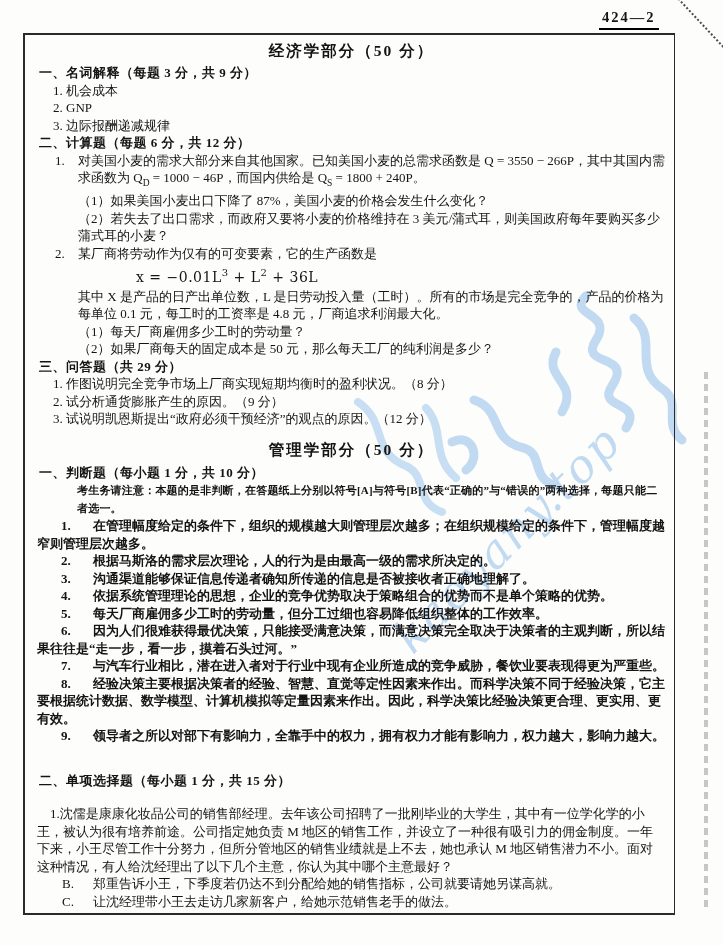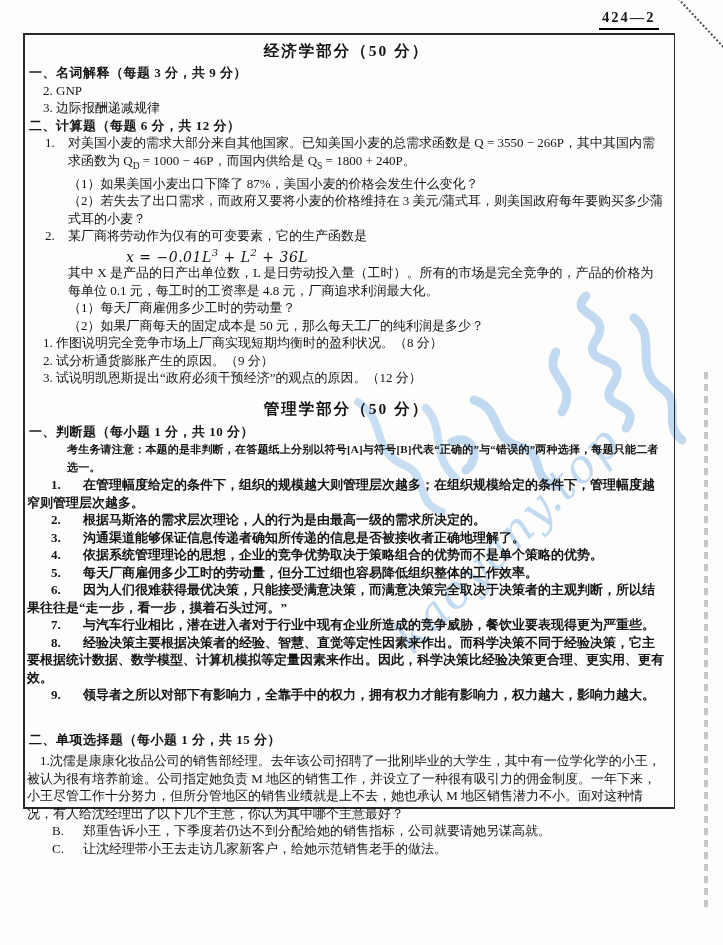--- a/index.html
+++ b/index.html
@@ -18,57 +18,57 @@
     position:absolute;left:679px;top:-2px;width:78px;height:0;
     border-top:2px dotted #4a4a4a;
     transform:rotate(47deg);transform-origin:left top;
   }
   .edge-noise{
     position:absolute;left:704px;top:372px;width:4px;height:540px;
     background:repeating-linear-gradient(180deg,#9a9a9a 0 7px,transparent 7px 12px);
     opacity:.55;
   }
   .frame{
-    position:absolute;left:23px;top:33px;width:652px;height:776px;
+    position:absolute;left:23px;top:33px;width:652px;height:882px;
     box-sizing:border-box;
     border:2px solid #2a2a2a;border-right-width:1.5px;
-    padding:3px 8px 0 2px;
+    padding:3px 8px 0 12px;
     z-index:2;
   }
   
   .wm{position:absolute;z-index:1;pointer-events:none;}
   .wm-site{
     left:402px;top:636px;
     transform:rotate(-45deg);transform-origin:0 50%;
     font-family:"DejaVu Serif",serif;font-style:italic;
     font-size:46px;letter-spacing:2px;color:#bed9f2;opacity:.95;
   }
   
   .title{ text-align:center;font-weight:bold;font-size:15.5px;line-height:21px;letter-spacing:2px; }
   .title-econ{ margin:2px 0 3px 0; }
   .title-mgmt{ margin:11px 0 4px 0; }
   .sec-head{ font-weight:bold;letter-spacing:.5px;margin-left:2px; }
   .t-item{ padding-left:16px; }
   .calc{ display:flex;padding-left:18px; }
   .calc .cnum{ flex:0 0 23px; }
   .calc .cbody{ flex:1;min-width:0; }
   .formula{
-    padding-left:58px;font-style:italic;font-size:14px;line-height:16px;
+    padding-left:58px;font-size:14px;line-height:21px;
     font-family:"DejaVu Serif",serif;letter-spacing:.5px;
   }
   .formula sup{ font-size:10px; }
   sub{ font-size:9.5px; }
   .note{
     font-family:Liberation Serif, serif;
     font-weight:bold;font-size:11px;line-height:18px;letter-spacing:.2px;margin-left:40px;
   }
   .judge{ text-indent:24px;font-weight:bold; }
   .judge .jnum{ display:inline-block;min-width:32px;text-indent:0; }
   .mc-head{ margin-top:27px; }
-  .mc-intro{ text-indent:13px;margin-top:4px; }
+  .mc-intro{ text-indent:13px;margin-top:16px; }
   .choice{ padding-left:25px;line-height:18.2px; }
   .choice .cletter{ display:inline-block;width:31px; }
 </style>
 </head>
 <body>
 
 <div class="fold-line"></div>
 <div class="edge-noise"></div>
 
 <div class="code">424—2</div>
@@ -84,20 +84,21 @@
   <path d="M28,16 C58,36 40,66 76,80 C98,90 84,116 112,126"></path>
   <path d="M96,22 C116,44 100,70 126,92"></path>
 </svg>
 <div class="wm wm-site">kaoyany.top</div>
 
 <div class="frame">
 
   <div class="title title-econ">经济学部分（50 分）</div>
 
   <div class="sec-head">一、名词解释（每题 3 分，共 9 分）</div>
+  <div class="t-item">1. 机会成本</div>
   <div class="t-item">2. GNP</div>
   <div class="t-item">3. 边际报酬递减规律</div>
 
   <div class="sec-head">二、计算题（每题 6 分，共 12 分）</div>
 
   <div class="calc">
     <span class="cnum">1.</span>
     <div class="cbody">
       <div><span>对美国小麦的需求大部分来自其他国家。已知美国小麦的总需求函数是 Q = 3550 − 266P，其中其国内需求函数为 Q</span><sub>D</sub><span> = 1000 − 46P，而国内供给是 Q</span><sub>S</sub><span> = 1800 + 240P。</span></div>
       <div>（1）如果美国小麦出口下降了 87%，美国小麦的价格会发生什么变化？</div>
@@ -109,20 +110,21 @@
     <span class="cnum">2.</span>
     <div class="cbody">
       <div>某厂商将劳动作为仅有的可变要素，它的生产函数是</div>
       <div class="formula"><span>x = −0.01L</span><sup>3</sup><span> + L</span><sup>2</sup><span> + 36L</span></div>
       <div>其中 X 是产品的日产出单位数，L 是日劳动投入量（工时）。所有的市场是完全竞争的，产品的价格为每单位 0.1 元，每工时的工资率是 4.8 元，厂商追求利润最大化。</div>
       <div>（1）每天厂商雇佣多少工时的劳动量？</div>
       <div>（2）如果厂商每天的固定成本是 50 元，那么每天工厂的纯利润是多少？</div>
     </div>
   </div>
 
+  <div class="sec-head">三、问答题（共 29 分）</div>
   <div class="t-item">1. 作图说明完全竞争市场上厂商实现短期均衡时的盈利状况。（8 分）</div>
   <div class="t-item">2. 试分析通货膨胀产生的原因。（9 分）</div>
   <div class="t-item">3. 试说明凯恩斯提出“政府必须干预经济”的观点的原因。（12 分）</div>
 
   <div class="title title-mgmt">管理学部分（50 分）</div>
 
   <div class="sec-head">一、判断题（每小题 1 分，共 10 分）</div>
   <div class="note">考生务请注意：本题的是非判断，在答题纸上分别以符号[A]与符号[B]代表“正确的”与“错误的”两种选择，每题只能二者选一。</div>
 
   <div class="judge"><span class="jnum">1.</span><span>在管理幅度给定的条件下，组织的规模越大则管理层次越多；在组织规模给定的条件下，管理幅度越窄则管理层次越多。</span></div>

